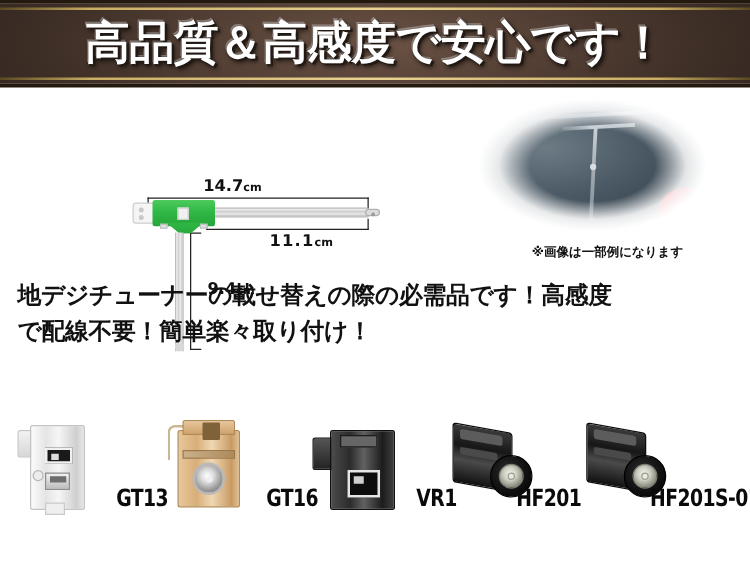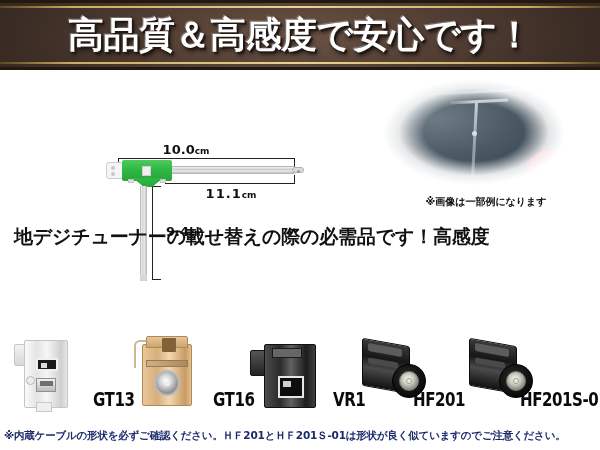--- a/index.html
+++ b/index.html
@@ -47,21 +47,21 @@
     font-size:13px;font-weight:bold;color:#111;white-space:nowrap;
   }
   .dim-top-label .u{font-size:9px;}
   .dim-top{
     position:absolute;left:118px;top:88px;width:177px;height:9px;
     border-left:1.4px solid #222;border-right:1.4px solid #222;border-top:1.4px solid #222;
     box-sizing:border-box;
   }
 
   .dim-mid-label{
-    position:absolute;left:231px;top:116px;transform:translate(-50%,0);
+    position:absolute;left:241px;top:116px;transform:translate(-50%,0);
     font-size:13px;font-weight:bold;color:#111;white-space:nowrap;letter-spacing:1px;
   }
   .dim-mid-label .u{font-size:9px;letter-spacing:0;}
   .dim-mid{
     position:absolute;left:165px;top:105px;width:130px;height:9px;
     border-left:1.4px solid #222;border-right:1.4px solid #222;border-bottom:1.4px solid #222;
     box-sizing:border-box;
   }
 
   .dim-v-label{
@@ -362,21 +362,21 @@
 <body>
 
 <div class="page">
 
   <div class="banner">
     <div class="banner-title">高品質＆高感度で安心です！</div>
   </div>
 
   <div class="diagram">
 
-    <div class="dim-top-label"><span>10.0</span><span class="u">cm</span></div>
+    <div class="dim-top-label"><span>14.7</span><span class="u">cm</span></div>
     <div class="dim-top"></div>
 
     <div class="dim-mid"></div>
     <div class="dim-mid-label"><span>11.1</span><span class="u">cm</span></div>
 
     <div class="dim-v"></div>
     <div class="dim-v-label"><span>9.4</span><span class="u">cm</span></div>
 
     <div class="ant-arm"></div>
     <div class="ant-arm-tip"></div>
@@ -399,20 +399,21 @@
     <div class="photo-ant-h"></div>
     <div class="photo-ant-v"></div>
     <div class="photo-ant-dot"></div>
     <div class="photo-sticker"></div>
     <div class="photo-fade"></div>
   </div>
   <div class="photo-caption">※画像は一部例になります</div>
 
   <div class="desc">
     <div>地デジチューナーの載せ替えの際の必需品です！高感度</div>
+    <div>で配線不要！簡単楽々取り付け！</div>
   </div>
 
   <div class="conn-row">
 
     <div class="conn c-gt13">
       <span class="shoulder"></span>
       <span class="body"></span>
       <span class="port1"></span>
       <span class="knob"></span>
       <span class="port2"></span>
@@ -453,15 +454,14 @@
       <span class="slot"></span>
       <span class="slot2"></span>
       <span class="barrel"></span>
       <span class="inner"></span>
       <span class="pin"></span>
     </div>
     <div class="conn-label lbl-hf201s">HF201S-01</div>
 
   </div>
 
-  <div class="footer">※内蔵ケーブルの形状を必ずご確認ください。ＨＦ201とＨＦ201Ｓ-01は形状が良く似ていますのでご注意ください。</div>
 
 </div>
 
 </body></html>

